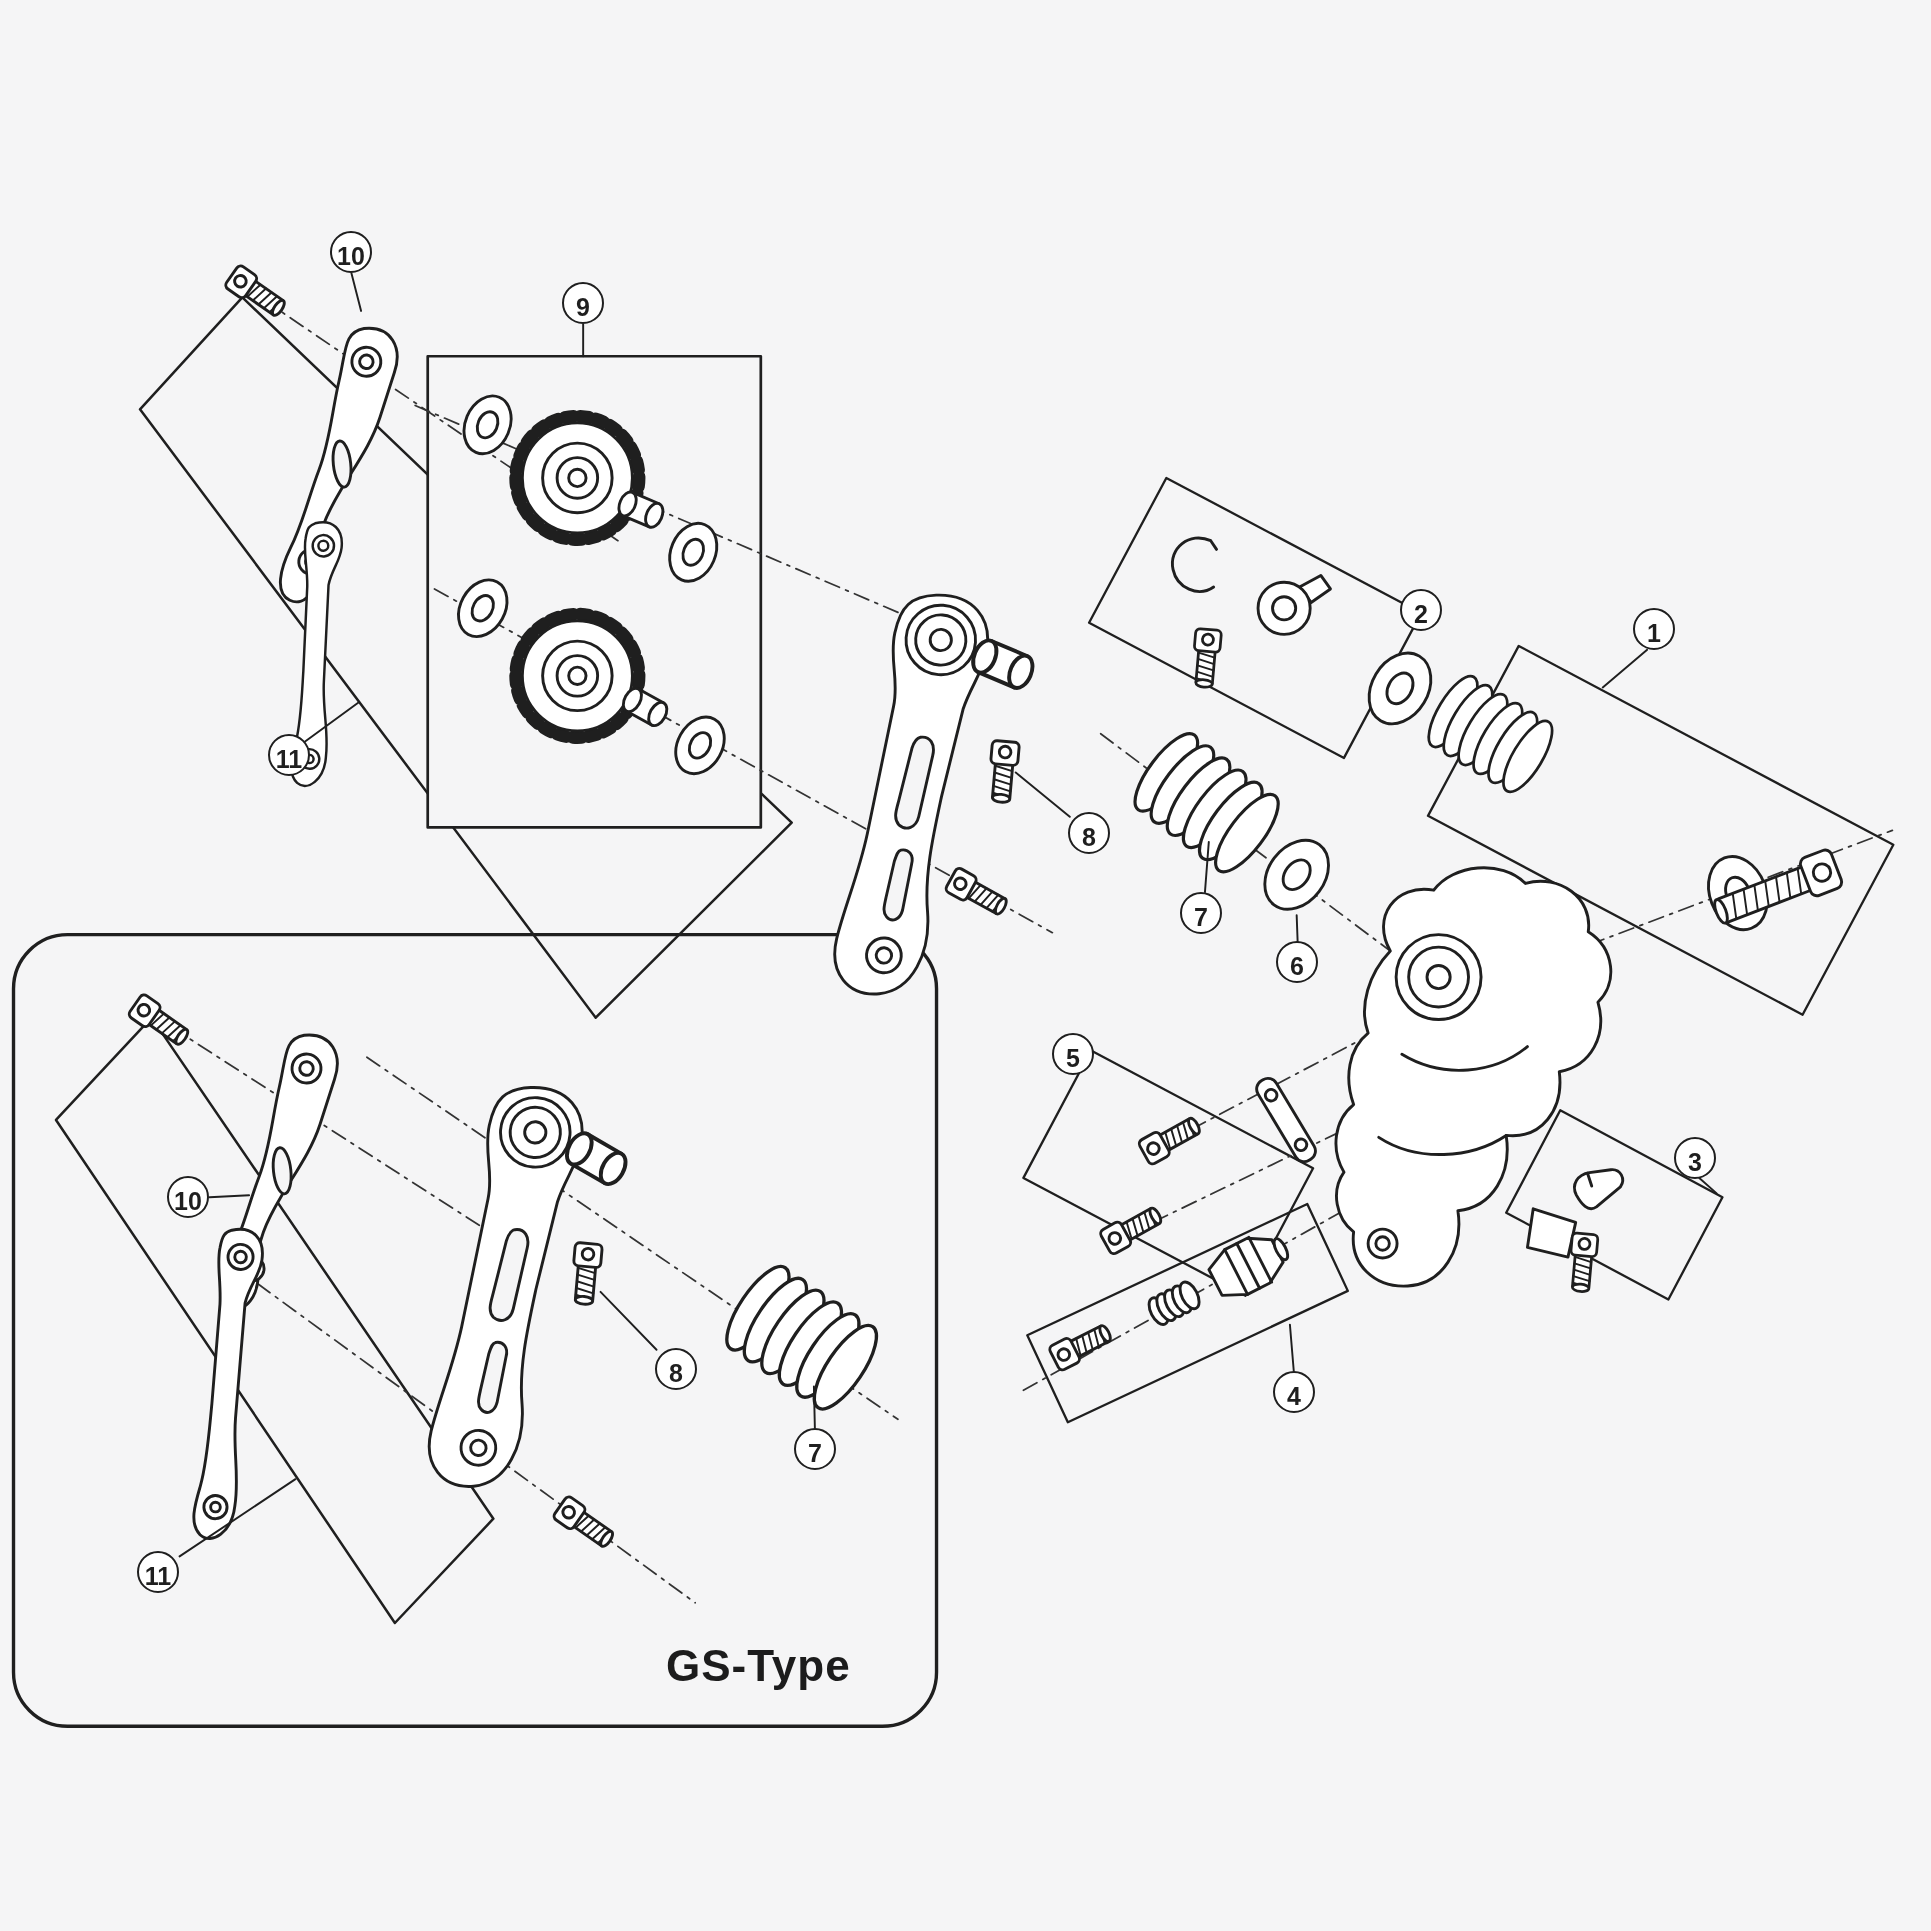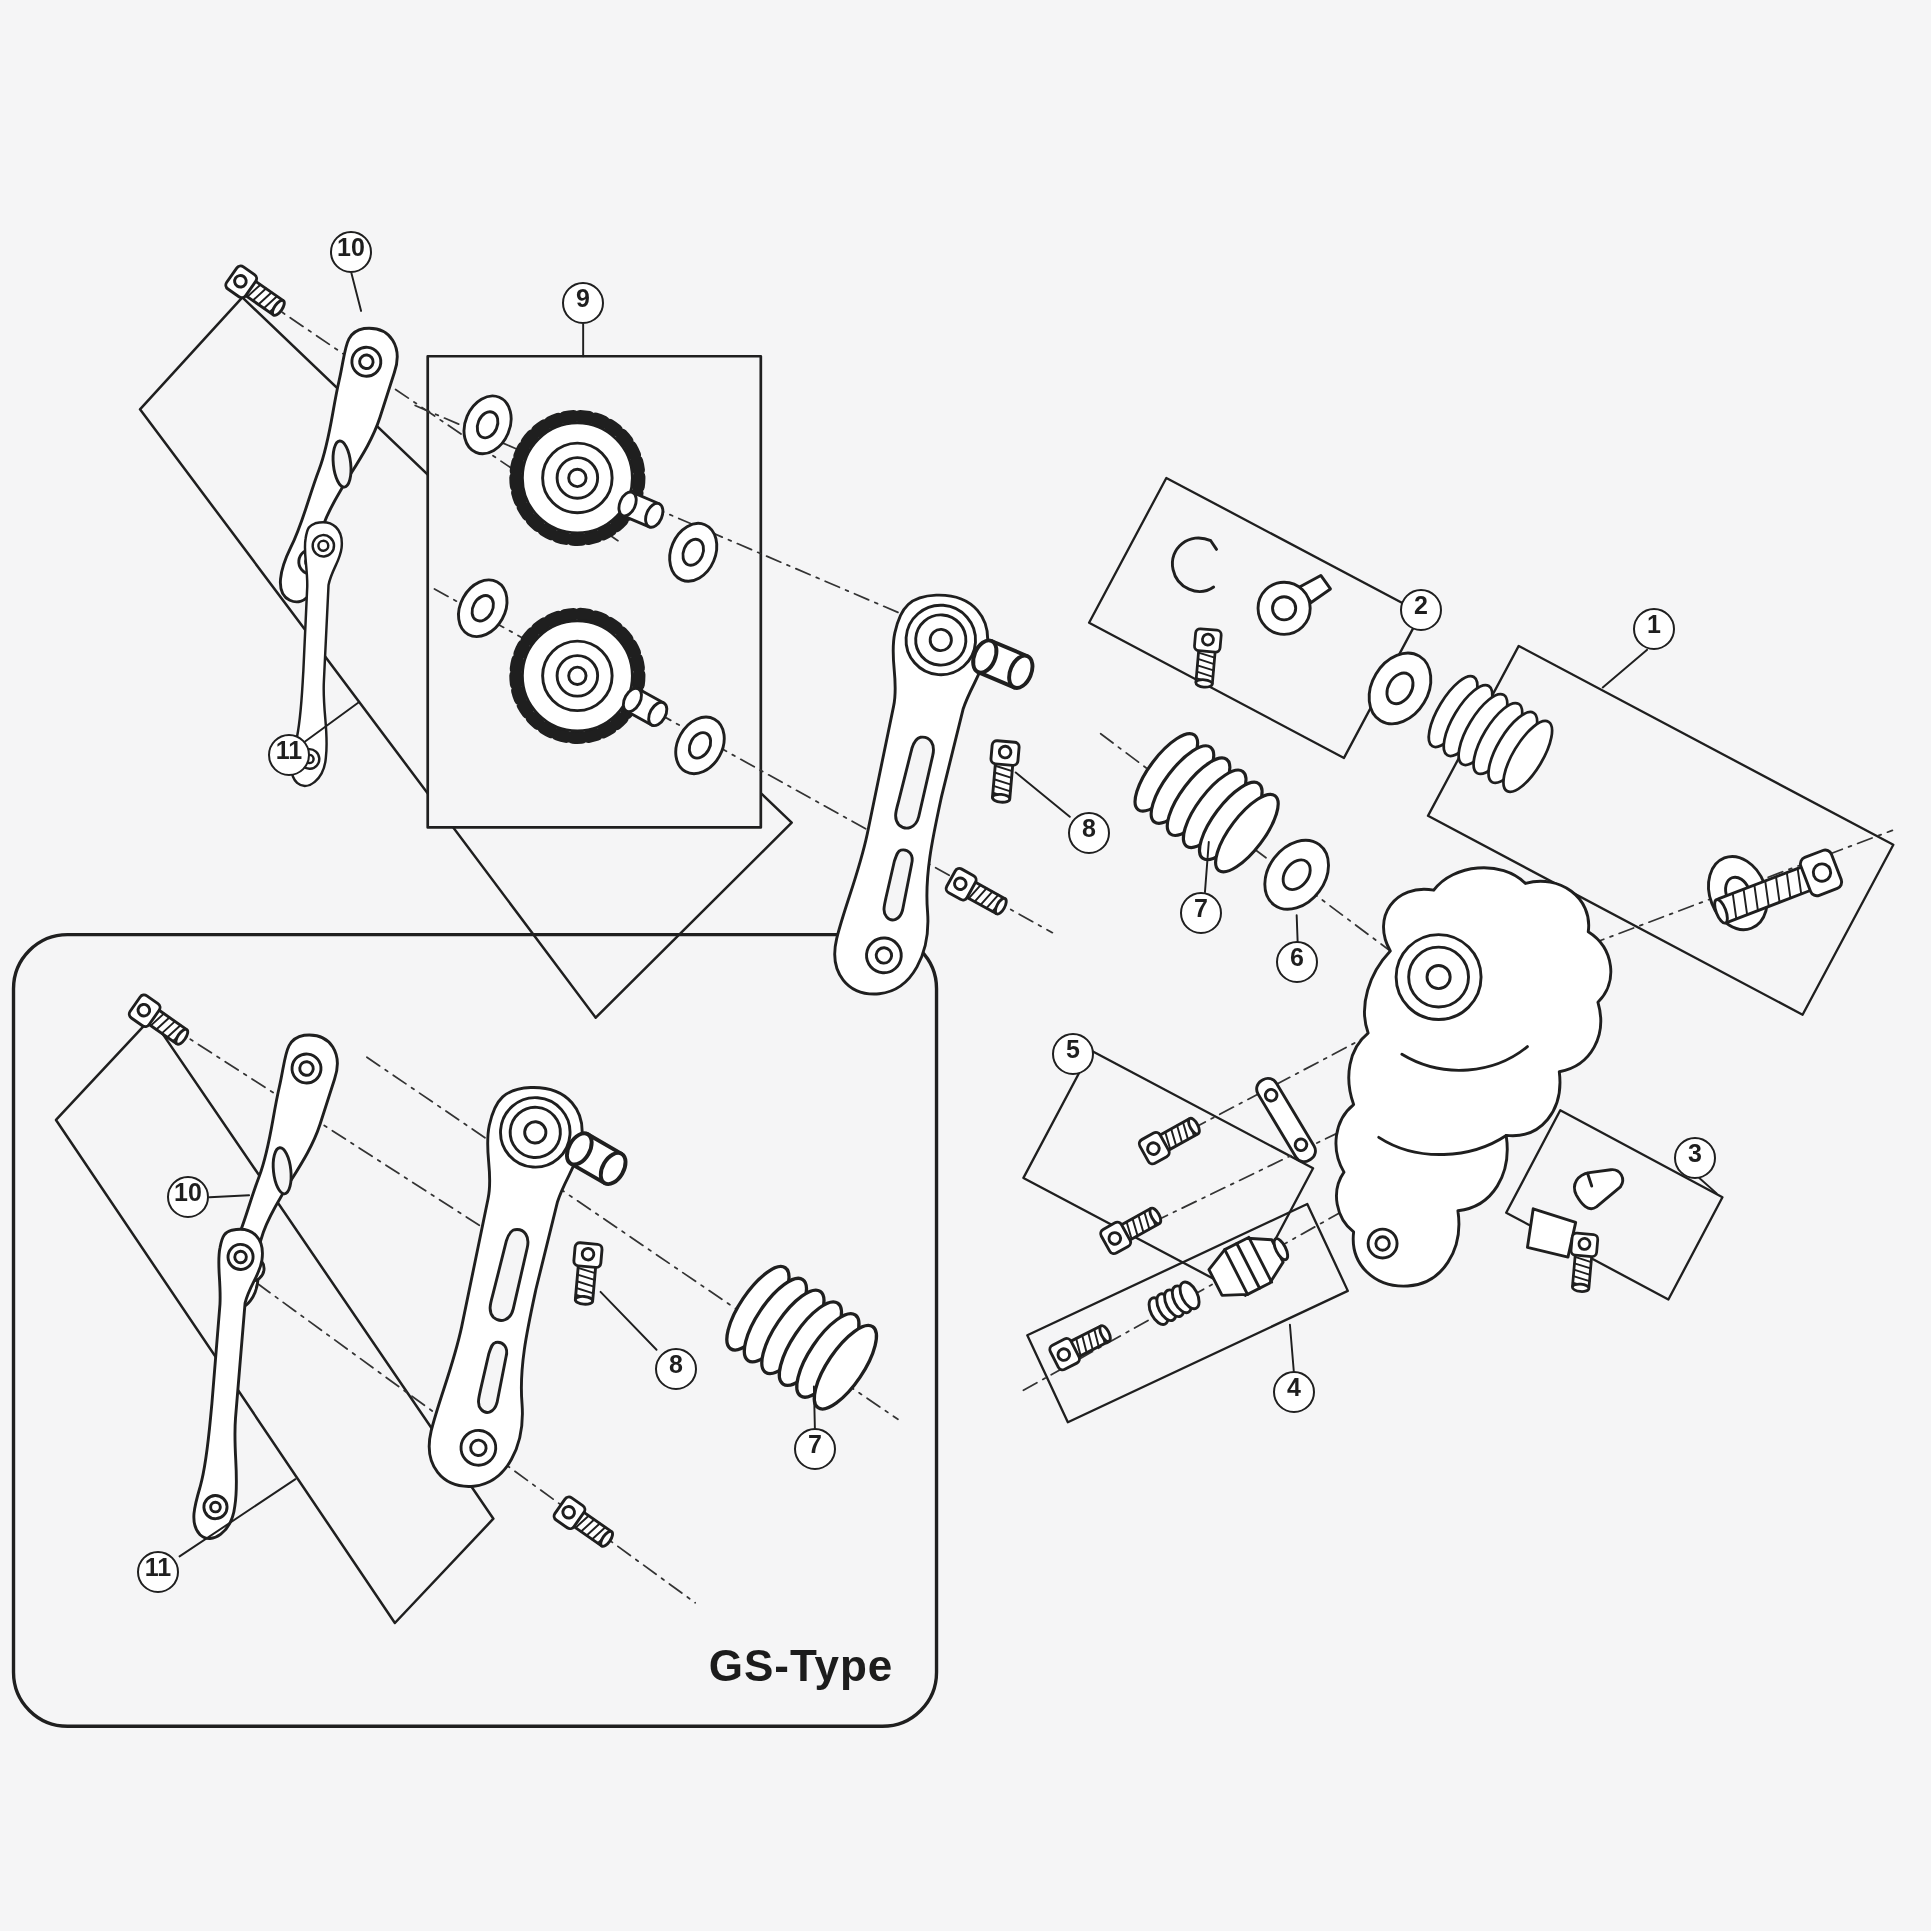--- a/index.html
+++ b/index.html
@@ -1,25 +1,25 @@
 <!DOCTYPE html>
 <html><head>
 <meta charset="utf-8">
 <style>
   html,body{margin:0;padding:0;}
   body{width:1931px;height:1931px;background:#f5f5f6;font-family:"Liberation Sans",sans-serif;overflow:hidden;}
   .stage{position:relative;width:1931px;height:1931px;background:#f5f5f6;}
   .stage svg{position:absolute;left:0;top:0;}
   .callout{
     position:absolute;width:42px;height:42px;border:2.9px solid #1f1f1f;border-radius:50%;
-    background:#fff;display:flex;align-items:flex-start;justify-content:center;
+    background:#fff;display:flex;align-items:flex-end;justify-content:center;
     font-weight:bold;font-size:25px;color:#1f1f1f;box-sizing:border-box;z-index:5;
   }
   .gs-label{
-    position:absolute;left:666px;top:1641px;width:270px;text-align:center;
+    position:absolute;left:666px;top:1641px;width:270px;
     font-weight:bold;font-size:44px;color:#1c1c1c;letter-spacing:1px;z-index:5;
   }
 </style>
 </head>
 <body>
 
 <div class="stage">
 
 <svg width="1931" height="1931" viewBox="0 0 2000 2000">
   <defs>

